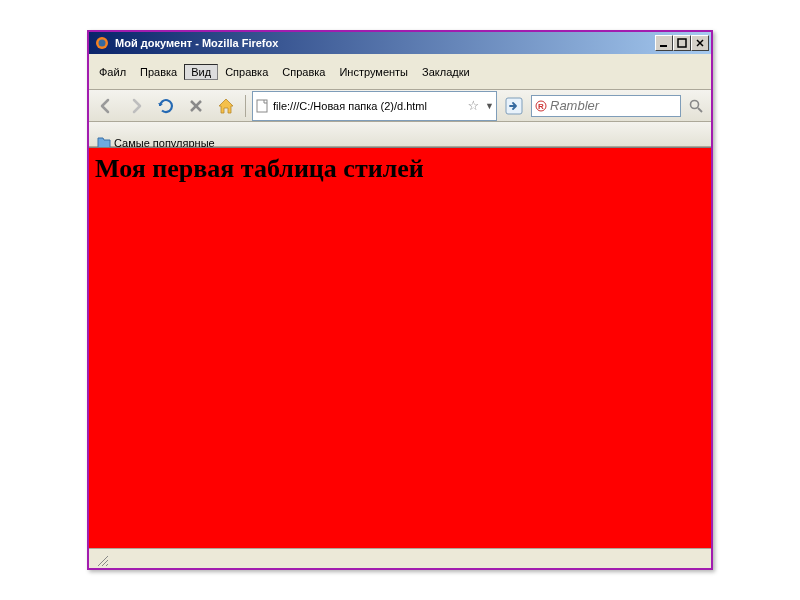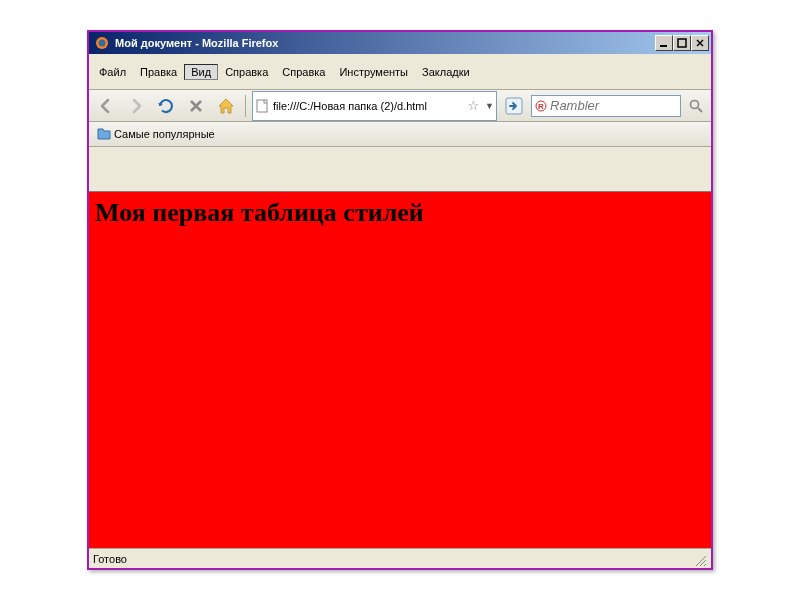--- a/index.html
+++ b/index.html
@@ -139,41 +139,40 @@
     }
     .search-go {
       width:22px; height:22px;
       display:inline-flex; align-items:center; justify-content:center;
       cursor:pointer;
     }
     .bookmarks {
       height: 16px;
       background: linear-gradient(#f4f3ee, #e4e2d6);
       display: flex;
-      align-items: center;
+      align-items: flex-start;
       padding: 12px 4px;
       gap: 8px;
       border-bottom: 1px solid #aca899;
     }
     .bm-item {
       display: inline-flex;
       align-items: center;
       gap: 3px;
       padding: 2px 4px;
       cursor: pointer;
       font-size: 11px;
       color: #000;
     }
     .bm-icon { width:14px; height:14px; display:inline-flex; align-items:center; justify-content:center;}
     .content {
       flex: 1;
       background: red;
       overflow: hidden;
       border-top: 1px solid #808080;
-      margin-top: 44px;
     }
     .content h1 {
       font-family: "Times New Roman", serif;
       font-size: 26px;
       font-weight: bold;
       color: #000;
       padding: 6px 6px;
     }
     .statusbar {
       height: 20px;
@@ -306,21 +305,20 @@
       </span>
       <span>Самые популярные</span>
     </span>
   </div>
 
   <div class="content">
     <h1>Моя первая таблица стилей</h1>
   </div>
 
   <div class="statusbar">
-    <span class="status-text">Готово</span>
     <span class="resizer">
       <svg width="14" height="14" viewBox="0 0 14 14">
         <line x1="3" y1="13" x2="13" y2="3" stroke="#888"></line>
         <line x1="7" y1="13" x2="13" y2="7" stroke="#888"></line>
         <line x1="11" y1="13" x2="13" y2="11" stroke="#888"></line>
       </svg>
     </span>
   </div>
 
 </div>

